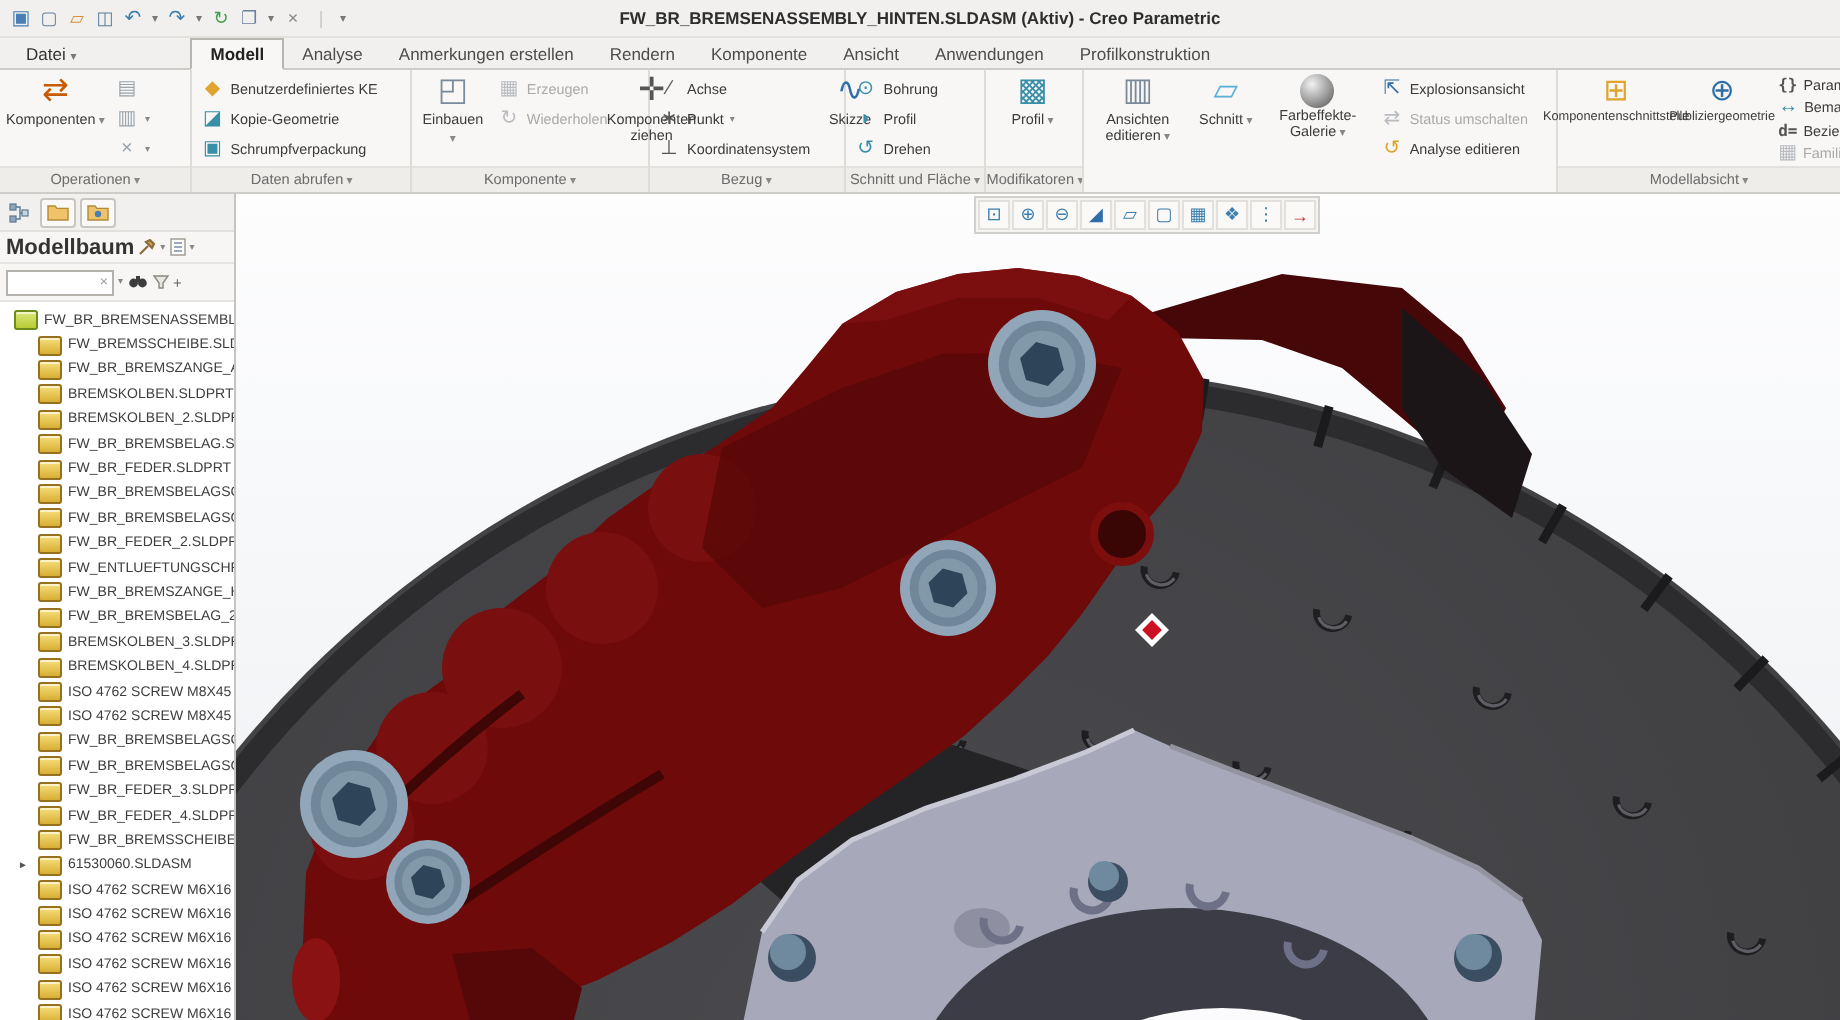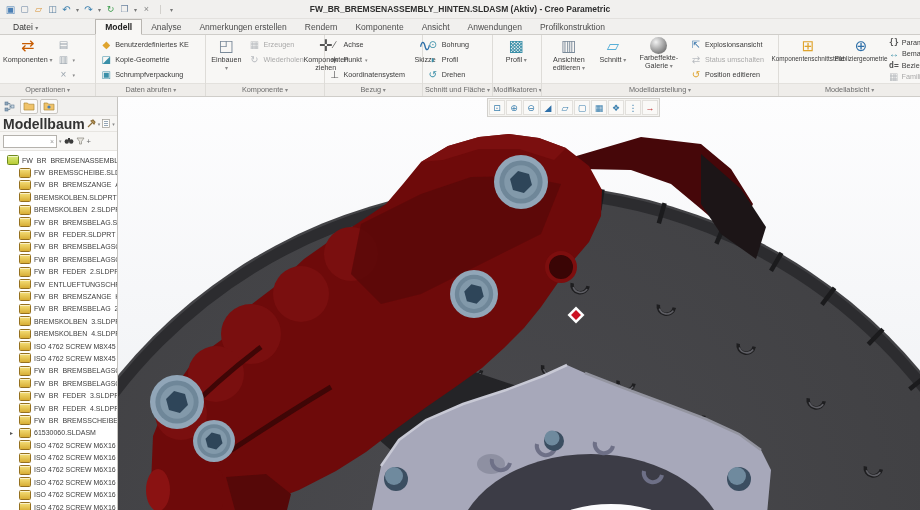--- a/index.html
+++ b/index.html
@@ -64,21 +64,21 @@
 
   
   .main{display:flex;height:416px;}
   .nav{width:117px;background:#ffffff;border-right:1px solid #c6c4c0;display:flex;flex-direction:column;}
   .navtabs{height:16px;background:#f1f0ee;display:flex;align-items:center;gap:2px;padding:1px 2px;
            border-bottom:1px solid #e3e1de;}
   .ntab{width:16px;height:13px;display:flex;align-items:center;justify-content:center;}
   .ntab.framed{border:1px solid #c9c6c1;background:#faf9f8;border-radius:2px;}
   .navhead{height:15px;display:flex;align-items:center;padding:0 3px;gap:2px;background:#f7f6f4;
            border-bottom:1px solid #e7e5e1;}
-  .navtitle{font-size:14px;font-weight:bold;color:#333;flex:0 0 auto;}
+  .navtitle{font-size:11px;font-weight:bold;color:#333;flex:0 0 auto;}
   .nh-ic{font-size:8px;color:#7a6a4a;}
   .nh-dd{font-size:5px;color:#888;}
   .searchrow{height:16px;display:flex;align-items:center;gap:2px;padding:1px 3px;background:#f7f6f4;
              border-bottom:1px solid #e7e5e1;}
   .sbox{width:50px;height:11px;background:#fff;border:1px solid #b5b2ad;display:flex;align-items:center;
         justify-content:flex-end;padding-right:2px;}
   .sclear{font-size:7px;color:#999;}
   .sic{font-size:7.5px;color:#666;}
   .tree{flex:1;overflow:hidden;padding-top:3px;}
   .trow{height:12.4px;display:flex;align-items:center;gap:3px;padding-left:4px;white-space:nowrap;overflow:hidden;}
@@ -294,25 +294,24 @@
           <span class="rbS">
               <span class="ric blue">⇱</span>
               <span>Explosionsansicht</span>
             </span>
           <span class="rbS dis">
               <span class="ric">⇄</span>
               <span>Status umschalten</span>
             </span>
           <span class="rbS">
               <span class="ric orange">↺</span>
-              <span>Position editieren</span>
-            </span>
-        </div>
-      </div>
-      <div class="rglabel hasdd">Modelldarstellung</div>
+              <span>Analyse editieren</span>
+            </span>
+        </div>
+      </div>
     </div>
 
     <div class="rgrp" style="width:142px;border-right:none">
       <div class="rbody">
         <div class="rbM" style="max-width:50px;font-size:6.4px">
           <span class="ric orange">⊞</span>
           <span>Komponentenschnittstelle</span>
         </div>
         <div class="rbM" style="max-width:44px;font-size:6.4px">
           <span class="ric blue">⊕</span>

